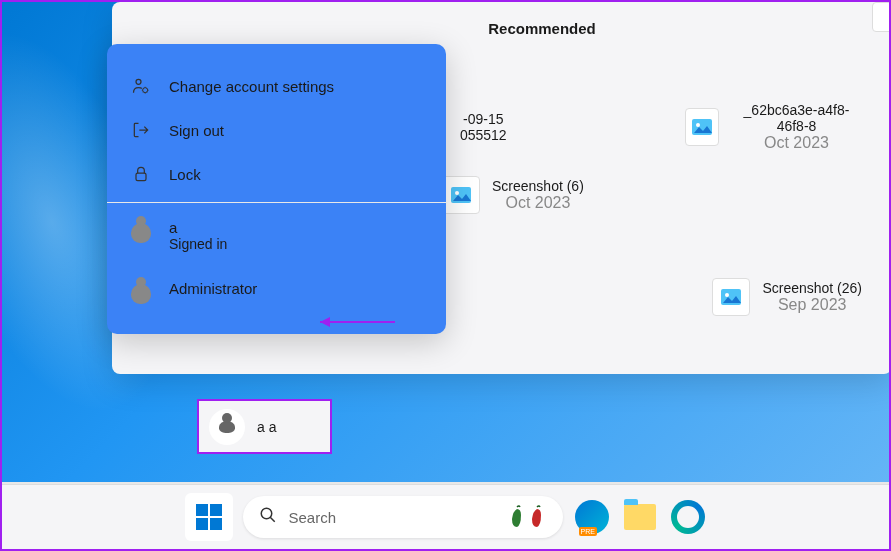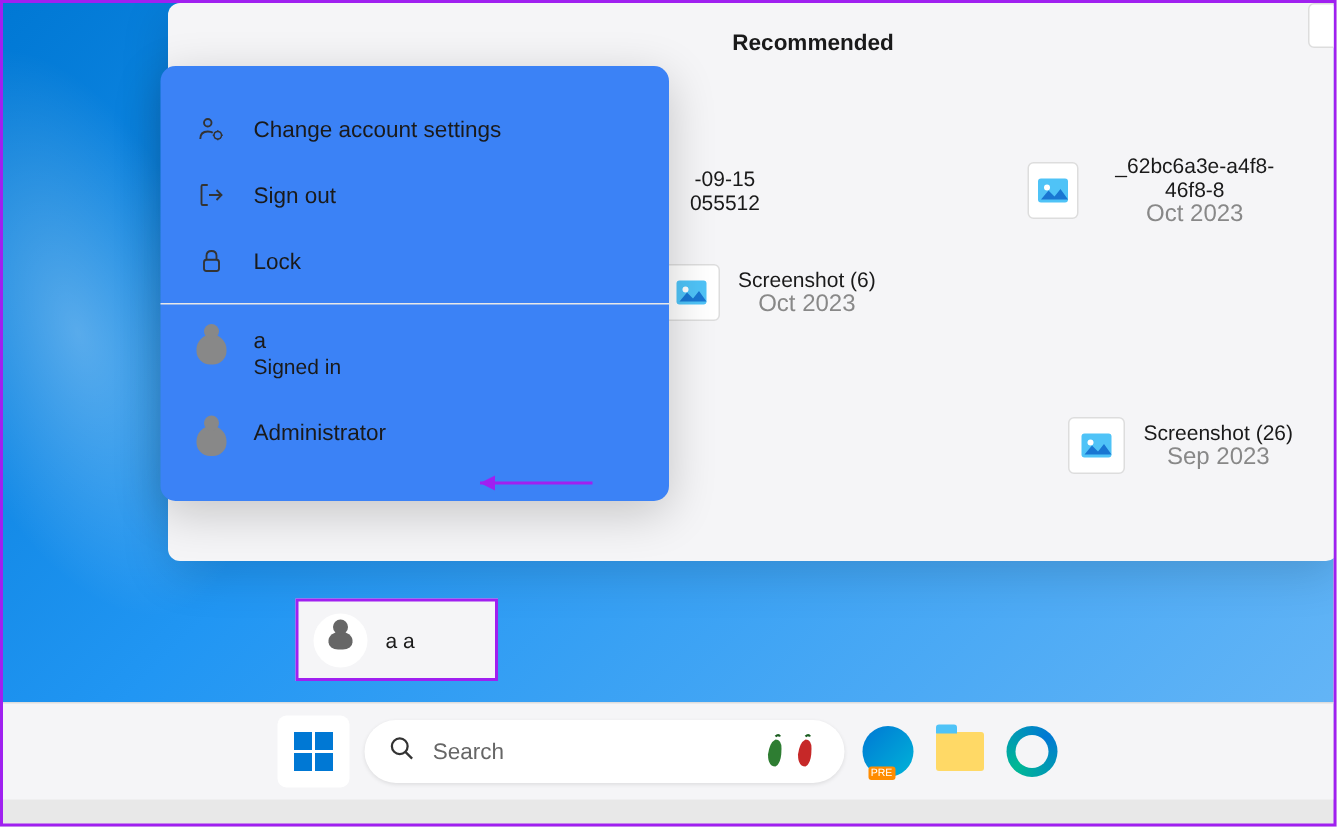--- a/index.html
+++ b/index.html
@@ -34,21 +34,21 @@
     
     .arrow-annotation { position: absolute; top: 310px; left: 308px; z-index: 20; }
     .arrow-annotation svg { width: 90px; height: 20px; }
     
     .user-bar { position: absolute; top: 380px; left: 195px; width: 135px; height: 55px; border: 2px solid #a020f0; display: flex; align-items: center; gap: 12px; padding: 6px 10px; z-index: 5; background: #f5f5f7; margin-top: 17px; }
     .avatar { width: 36px; height: 36px; background: #fff; border-radius: 50%; display: flex; align-items: center; justify-content: center; }
     .avatar .pi { width: 16px; height: 12px; background: #666; border-radius: 50% 50% 40% 40%; position: relative; }
     .avatar .pi::before { content: ''; position: absolute; top: -8px; left: 3px; width: 10px; height: 10px; background: #666; border-radius: 50%; }
     .user-name { font-size: 14px; color: #1a1a1a; }
     
-    .taskbar { position: absolute; bottom: 16px; left: 0; width: 100%; height: 65px; background: #f5f5f7; border-top: 1px solid #ddd; display: flex; align-items: center; justify-content: center; gap: 10px; padding: 0 20px; }
+    .taskbar { position: absolute; bottom: 0; left: 0; width: 100%; height: 65px; background: #f5f5f7; border-top: 1px solid #ddd; display: flex; align-items: center; justify-content: center; gap: 10px; padding: 0 20px; }
     .start-btn { width: 48px; height: 48px; background: #fff; border-radius: 6px; display: flex; align-items: center; justify-content: center; cursor: pointer; }
     .win-logo { width: 26px; height: 26px; display: grid; grid-template: 1fr 1fr / 1fr 1fr; gap: 2px; }
     .win-logo div { background: #0078d4; }
     .search-box { width: 320px; height: 42px; background: #fff; border-radius: 21px; display: flex; align-items: center; padding: 0 16px; gap: 12px; cursor: pointer; box-shadow: 0 1px 3px rgba(0,0,0,0.1); }
     .search-text { color: #666; font-size: 15px; flex: 1; }
     .peppers { display: flex; gap: -4px; }
     .pepper { width: 20px; height: 24px; }
     .task-icon { width: 38px; height: 38px; border-radius: 6px; display: flex; align-items: center; justify-content: center; cursor: pointer; }
     .copilot { background: linear-gradient(135deg, #0078d4, #00b4d8); border-radius: 50%; width: 34px; height: 34px; position: relative; }
     .copilot::after { content: 'PRE'; position: absolute; bottom: -2px; left: 4px; font-size: 7px; background: #ff8c00; color: #fff; padding: 1px 2px; border-radius: 2px; }

